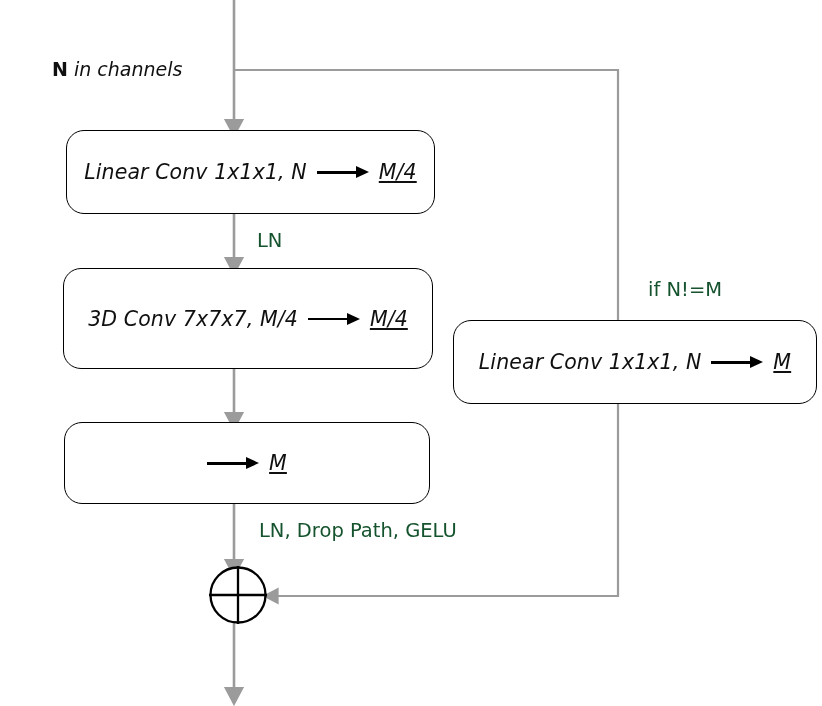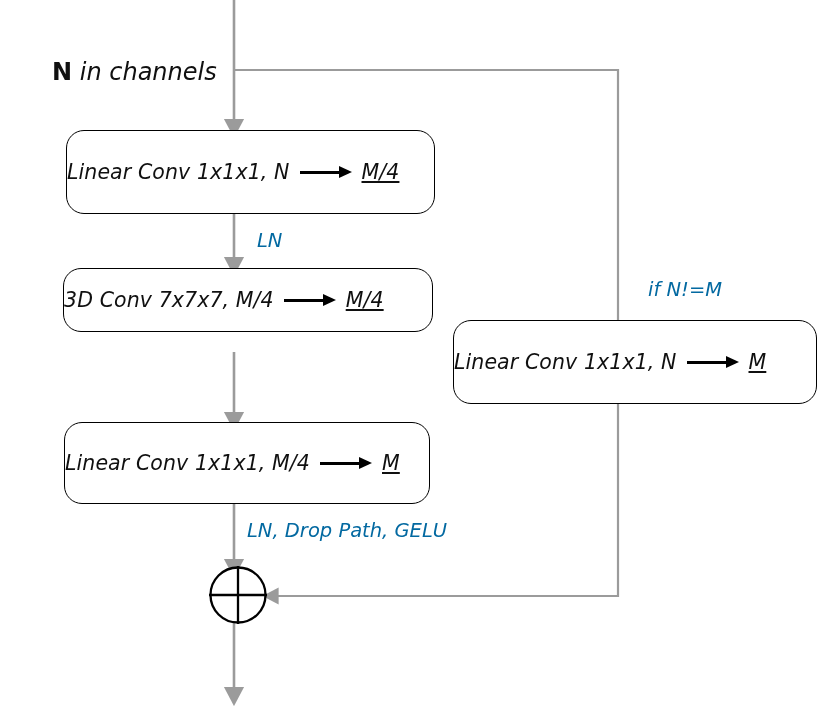--- a/index.html
+++ b/index.html
@@ -25,20 +25,21 @@
     height: 706px;
   }
   .node-box {
     position: absolute;
     box-sizing: border-box;
     border: 1.6px solid #000000;
     border-radius: 18px;
     background: #ffffff;
     display: flex;
     align-items: center;
+    justify-content: center;
   }
   .node-text {
     display: flex;
     align-items: center;
     justify-content: center;
     gap: 0px;
     font-style: italic;
     font-size: 20.5px;
     color: #101010;
     white-space: nowrap;
@@ -67,29 +68,28 @@
     right: 0;
     top: 0px;
     width: 0;
     height: 0;
     border-top: 6px solid transparent;
     border-bottom: 6px solid transparent;
     border-left: 13px solid #000000;
   }
   .edge-label {
     position: absolute;
-    font-style: italic;
     font-size: 19.5px;
-    color: #0369a1;
+    color: #14532d;
     white-space: nowrap;
     font-family: "DejaVu Sans", sans-serif;
   }
   .io-label {
     position: absolute;
-    font-size: 24px;
+    font-size: 19px;
     color: #101010;
     white-space: nowrap;
     font-family: "DejaVu Sans", sans-serif;
   }
   .io-label .strong {
     font-style: normal;
     font-weight: 700;
   }
   .io-label .ital {
     font-style: italic;
@@ -130,34 +130,33 @@
     <div class="node-text">
       <span class="seg-pre">Linear Conv 1x1x1, N</span>
       <span class="inline-arrow">
         <span class="shaft"></span>
           <span class="head"></span>
       </span>
       <span class="seg-post">M/4</span>
     </div>
   </div>
 
-  <div class="node-box" style="left:63px; top:268px; width:370px; height:64px;">
+  <div class="node-box" style="left:63px; top:268px; width:370px; height:101px;">
     <div class="node-text">
       <span class="seg-pre">3D Conv 7x7x7, M/4</span>
       <span class="inline-arrow">
         <span class="shaft"></span>
           <span class="head"></span>
       </span>
       <span class="seg-post">M/4</span>
     </div>
   </div>
 
   <div class="node-box" style="left:64px; top:422px; width:366px; height:82px;">
     <div class="node-text">
-      <span class="seg-pre">Linear Conv 1x1x1, M/4</span>
       <span class="inline-arrow">
         <span class="shaft"></span>
           <span class="head"></span>
       </span>
       <span class="seg-post">M</span>
     </div>
   </div>
 
   <div class="node-box" style="left:453px; top:320px; width:364px; height:84px;">
     <div class="node-text">
@@ -165,20 +164,20 @@
       <span class="inline-arrow">
         <span class="shaft"></span>
           <span class="head"></span>
       </span>
       <span class="seg-post">M</span>
     </div>
   </div>
 
   <div class="edge-label" style="left:257px; top:229px;">LN</div>
 
-  <div class="edge-label" style="left:247px; top:519px;">LN, Drop Path, GELU</div>
+  <div class="edge-label" style="left:259px; top:519px;">LN, Drop Path, GELU</div>
 
   <div class="edge-label" style="left:648px; top:278px;">if N!=M</div>
 
   <div class="io-label" style="left:52px; top:58px;"><span class="strong">N</span><span class="ital"> in channels</span></div>
 
 
 </div>
 
 </body></html>

